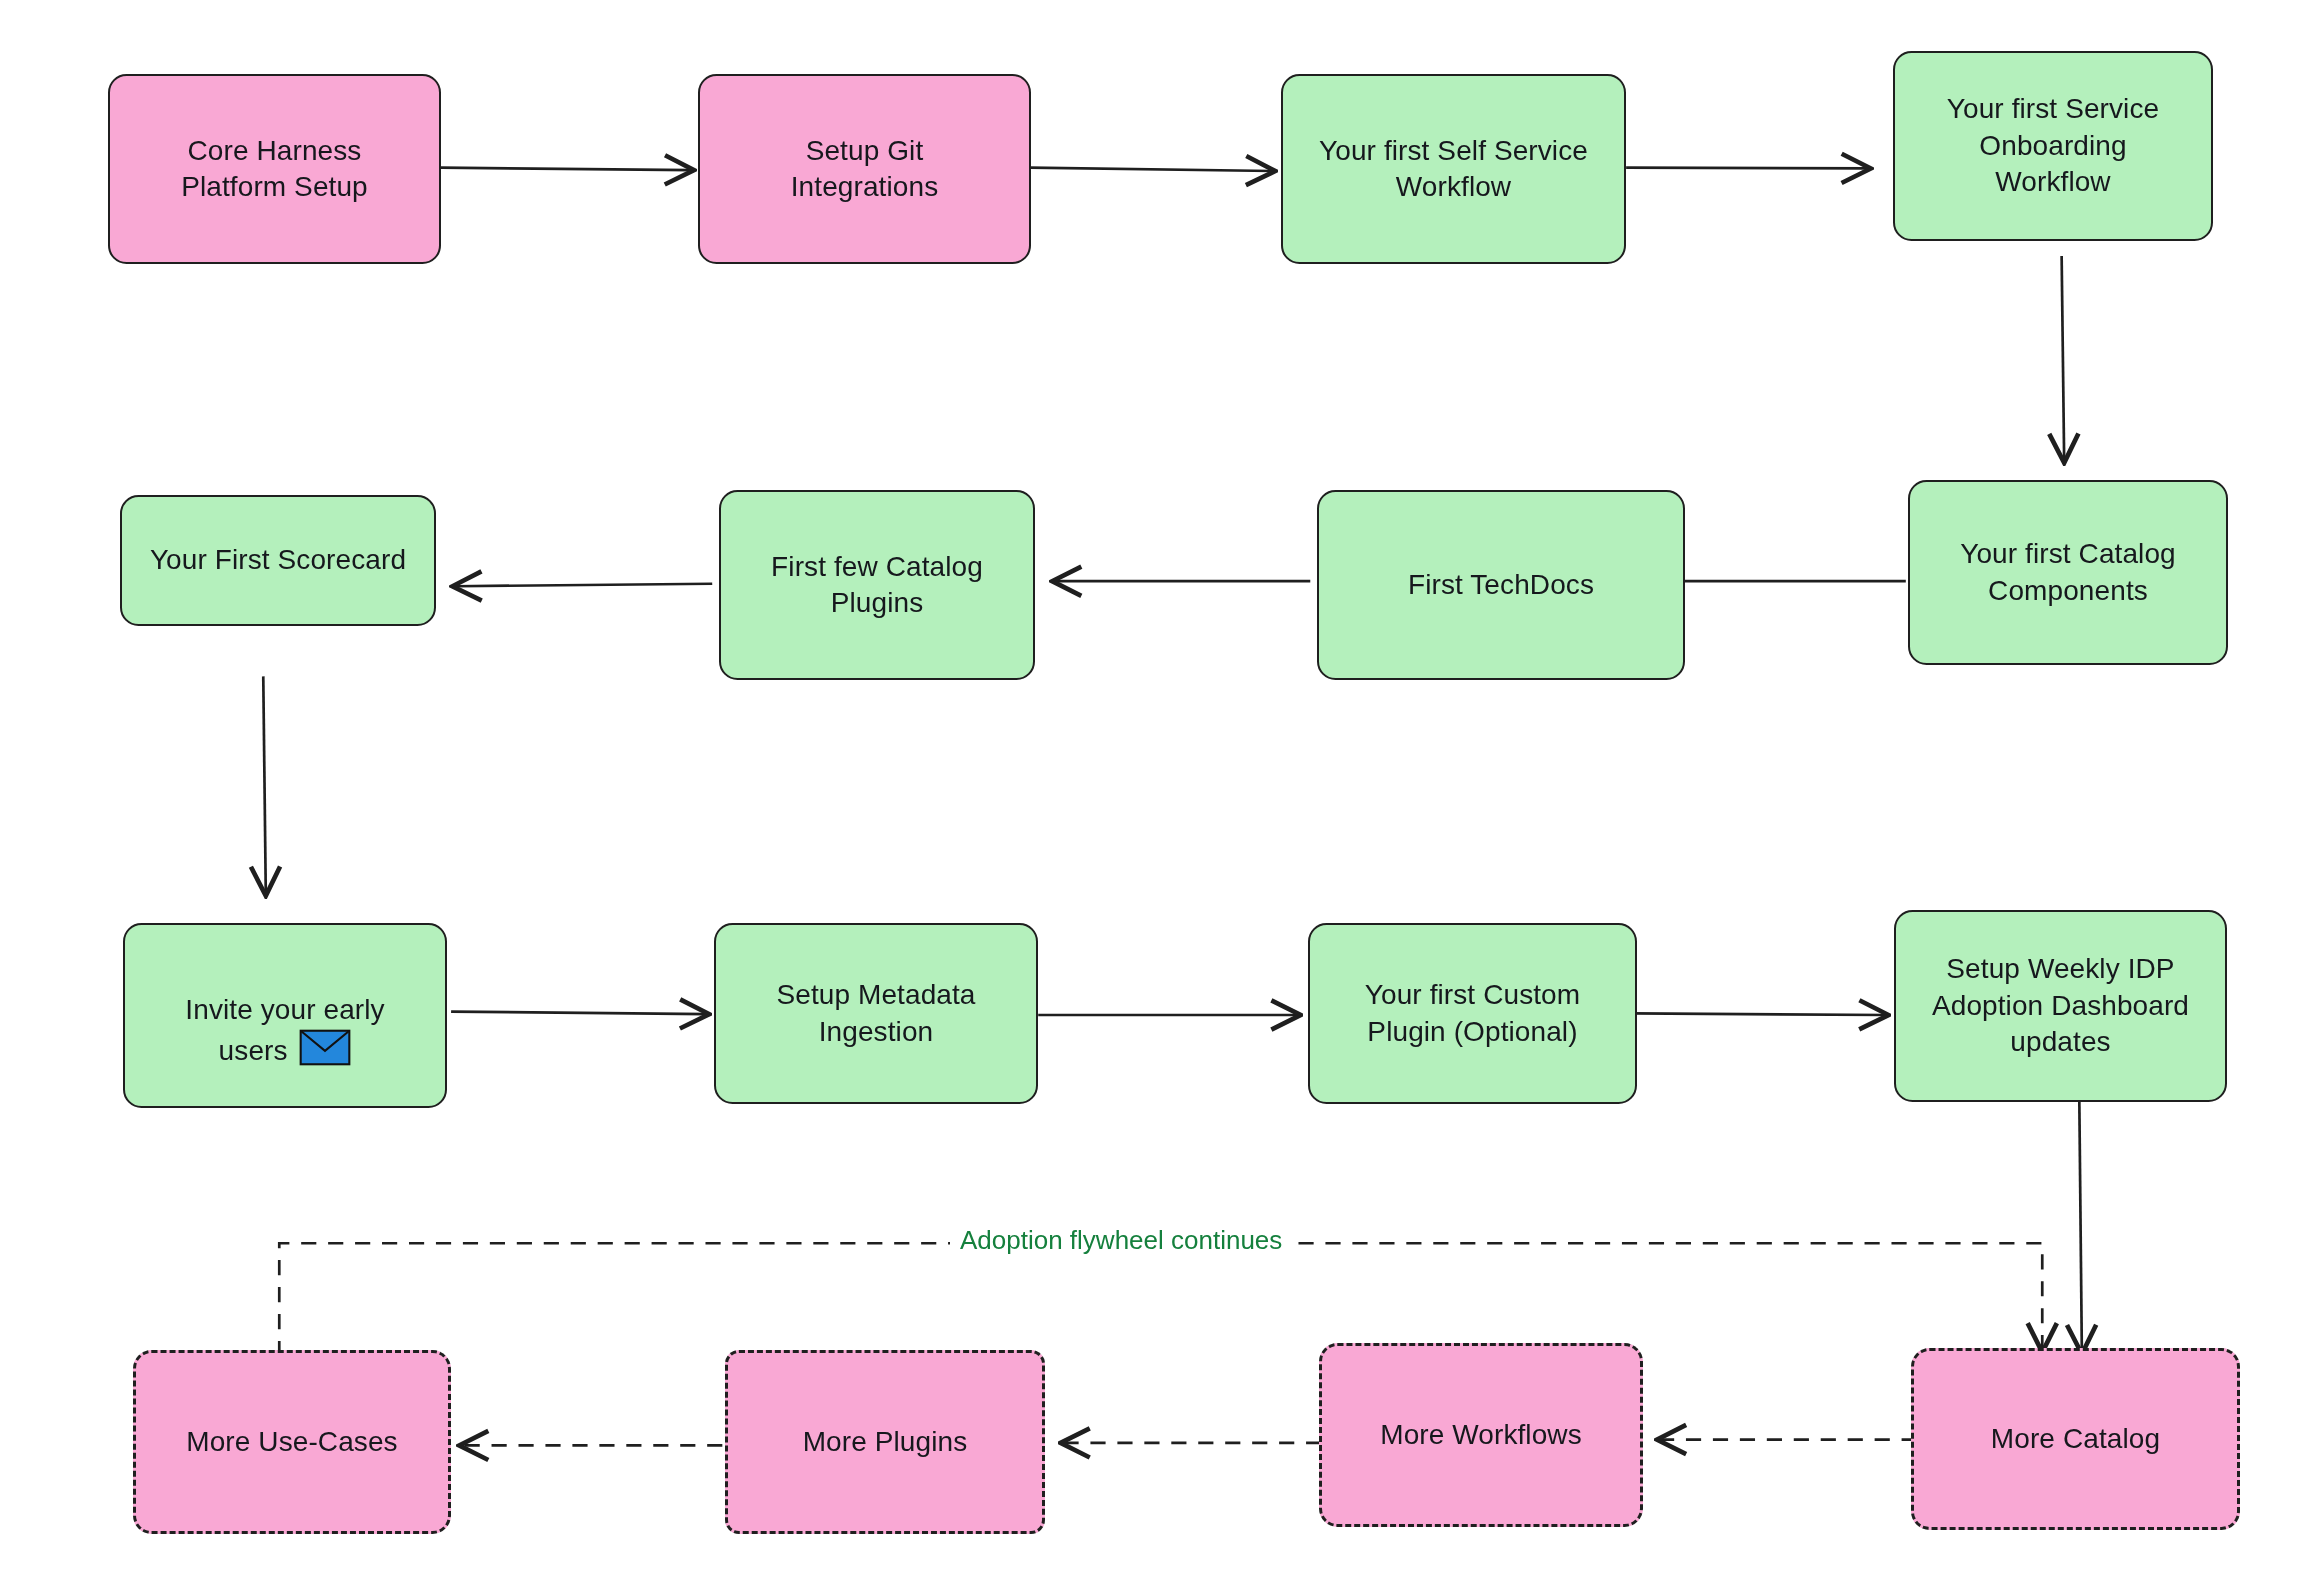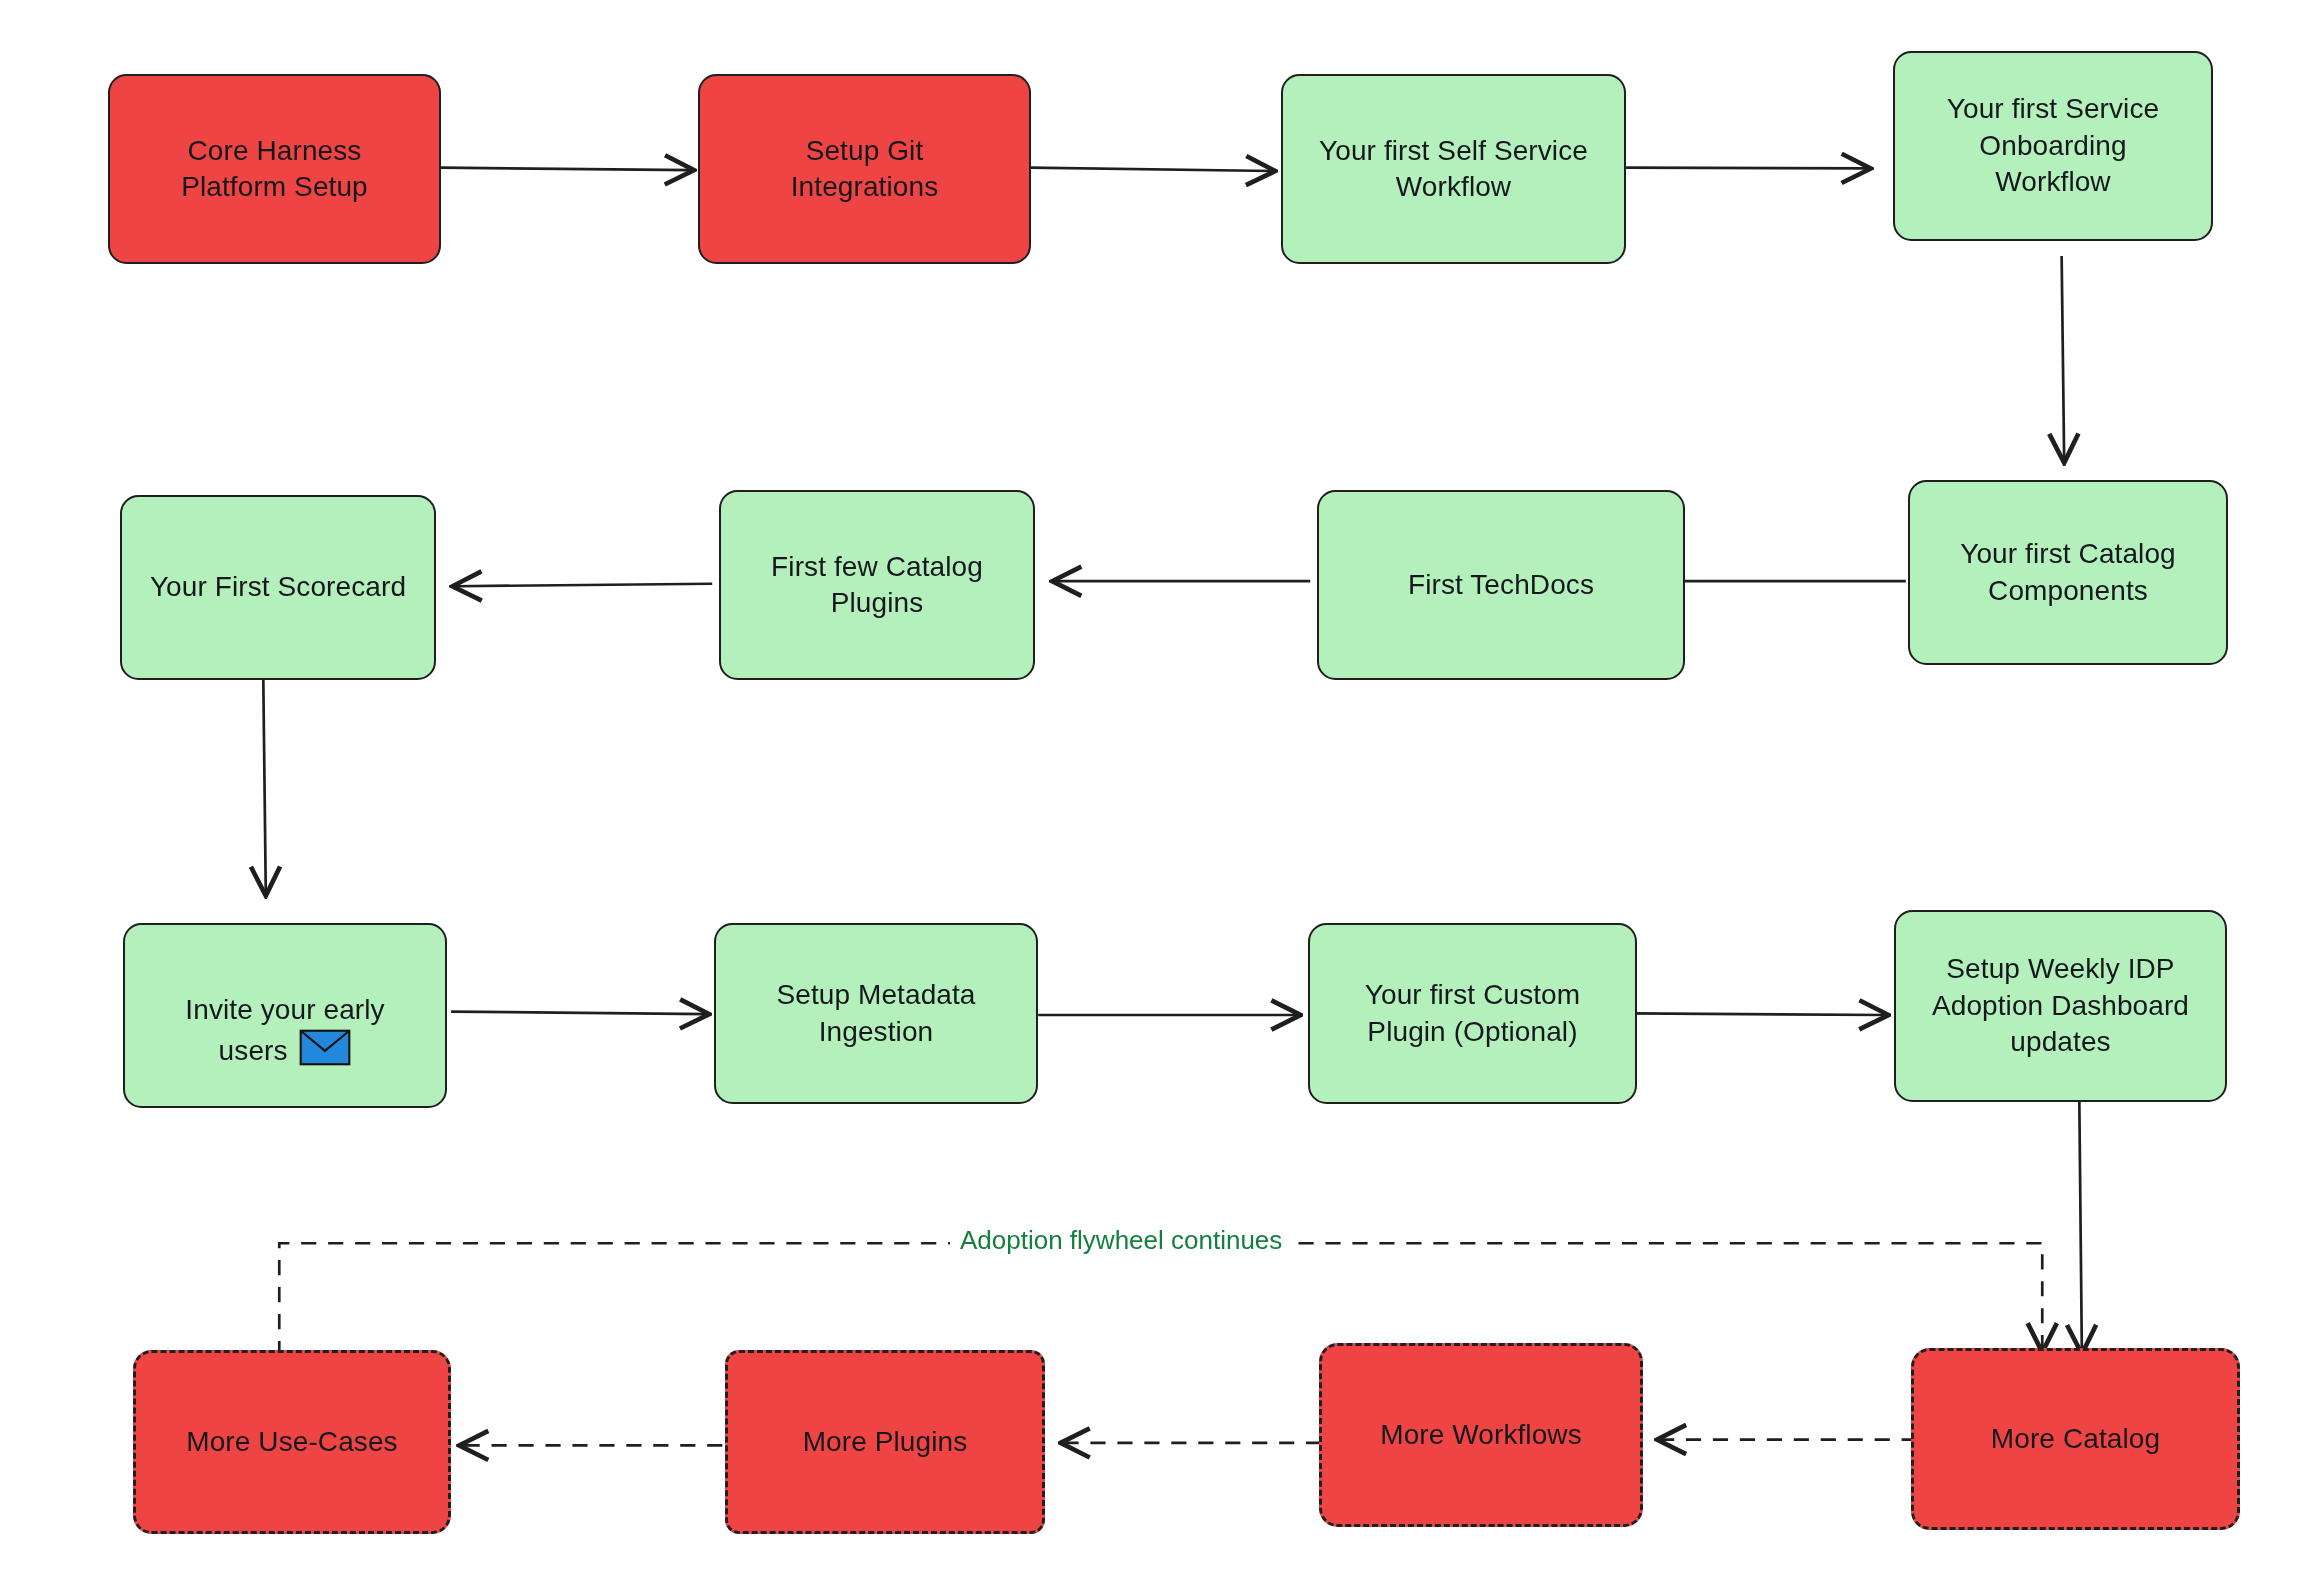--- a/index.html
+++ b/index.html
@@ -40,21 +40,21 @@
     font-size: 28px;
     line-height: 1.30;
     letter-spacing: 0.1px;
     padding: 5px 23px;
     font-family: "Liberation Sans", sans-serif;
   }
   .node .label {
     white-space: pre-line;
     display: block;
   }
-  .node.blue   { background: #ef4444; }
+  .node.blue   { background: #f9a8d4; }
   .node.green  { background: #b4f0bc; }
   .node.dashed { border-style: dashed; border-width: 3.4px; }
   .node.solid  { border-style: solid; }
 
   .edge-label {
     position: absolute;
     font-size: 26px;
     color: #15803d;
     background: #ffffff;
     padding: 1.7px 10px;
@@ -119,21 +119,21 @@
     <span class="label">Your first Self Service
 Workflow</span>
   </div>
 
   <div class="node green solid" style="left:1893px; top:51px; width:320px; height:190px;">
     <span class="label">Your first Service
 Onboarding
 Workflow</span>
   </div>
 
-  <div class="node green solid" style="left:120px; top:495px; width:316px; height:185px;">
+  <div class="node green solid" style="left:120px; top:495px; width:316px; height:131px;">
     <span class="label">Your First Scorecard</span>
   </div>
 
   <div class="node green solid" style="left:719px; top:490px; width:316px; height:190px;">
     <span class="label">First few Catalog
 Plugins</span>
   </div>
 
   <div class="node green solid" style="left:1317px; top:490px; width:368px; height:190px;">
     <span class="label">First TechDocs</span>

